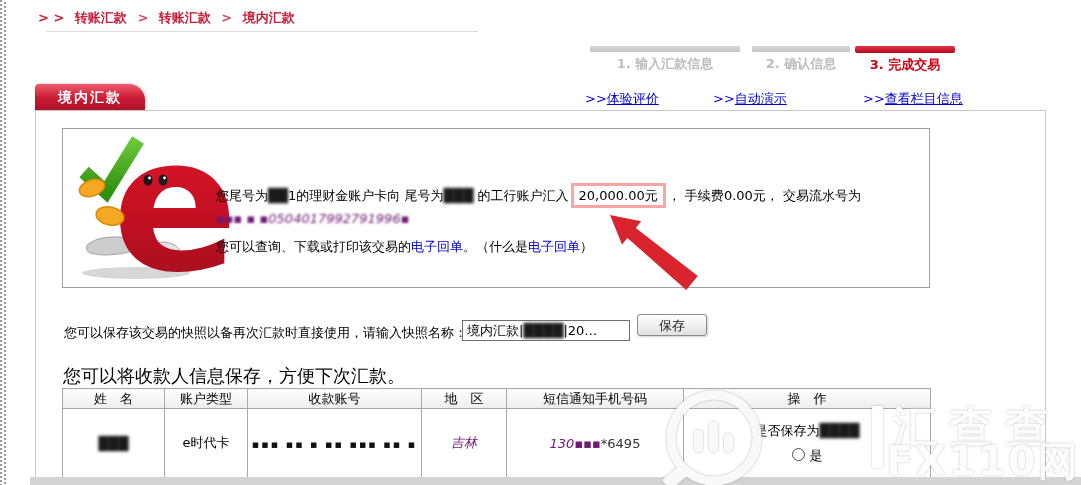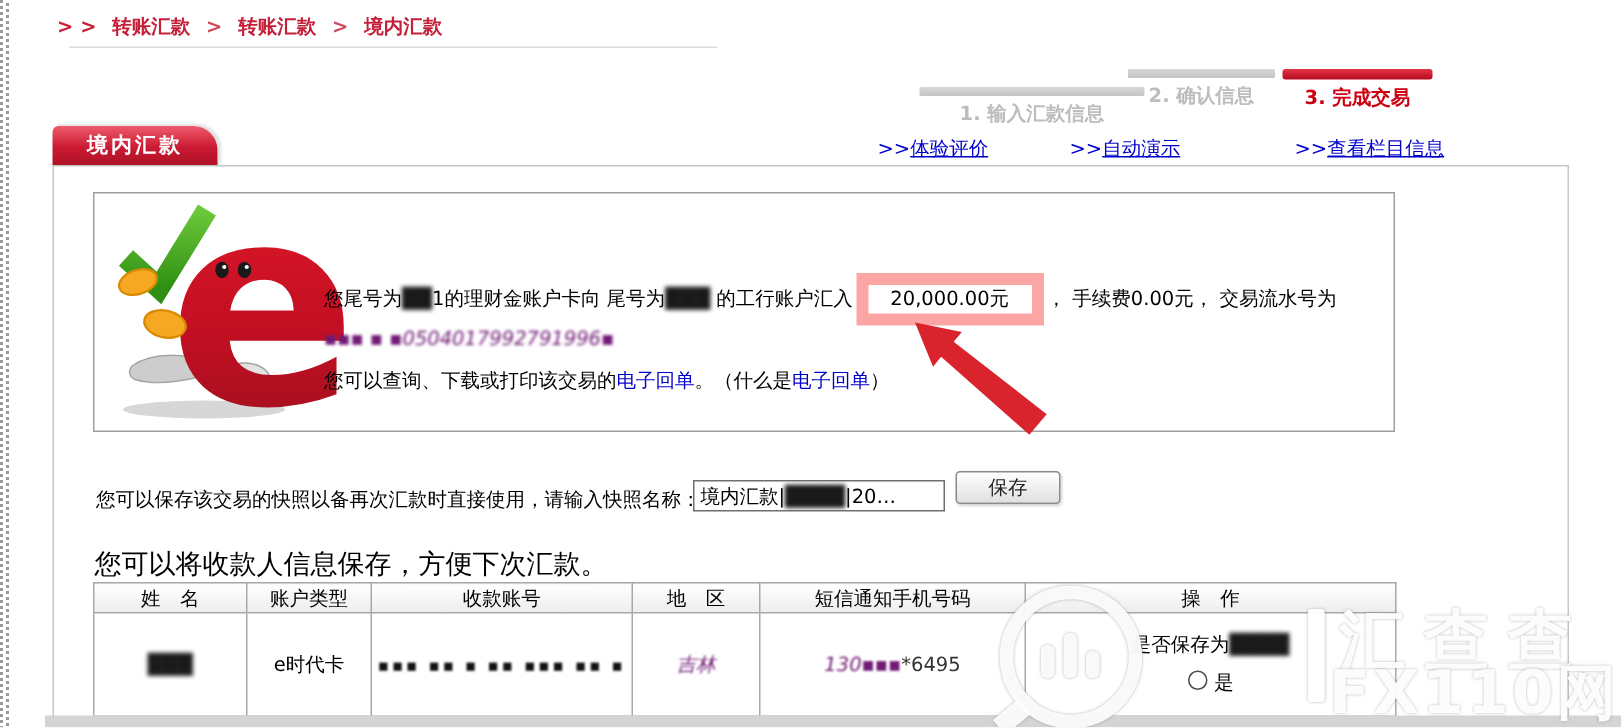--- a/index.html
+++ b/index.html
@@ -20,21 +20,21 @@
   .breadcrumb .sep{margin:0 6px;color:#d0495c;}
   .breadcrumb a{color:#c5203a;text-decoration:none;cursor:pointer;}
   .crumb-line{position:absolute;left:46px;top:31px;width:432px;height:1px;background:#dcdcdc;}
 
   
   .step{position:absolute;top:46px;}
   .step .bar{height:6px;background:linear-gradient(#d8d8d8,#c3c3c3);border-radius:1px;}
   .step .lbl{margin-top:3px;text-align:center;font-size:13px;font-weight:bold;color:#bdbdbd;white-space:nowrap;}
   .step.active .bar{height:7px;background:linear-gradient(#e23446,#b50a1d);border-radius:2px;}
   .step.active .lbl{color:#cc0011;}
-  #step1{left:613px;width:150px;margin-top:12px;}
+  #step1{left:590px;width:150px;}
   #step2{left:752px;width:98px;}
   #step3{left:855px;width:100px;}
 
   
   .tab{position:absolute;left:35px;top:84px;width:110px;height:26px;
     background:linear-gradient(180deg,#ee5b6c,#cb1a33 55%,#ae1226);
     border-radius:4px 16px 0 0;color:#fff;font-size:14px;font-weight:bold;
     text-align:center;line-height:26px;letter-spacing:2px;cursor:pointer;
     box-shadow:2px -1px 2px rgba(0,0,0,.12);}
 
@@ -46,21 +46,21 @@
   
   .container{position:absolute;left:35px;top:110px;width:1009px;height:374px;
     border:1px solid #c6c6c6;border-bottom:none;background:#fff;}
 
   
   .result-box{position:absolute;left:62px;top:128px;width:866px;height:158px;border:1px solid #a0a0a0;background:#fff;}
   .mascot{position:absolute;left:70px;top:132px;}
 
   .message{position:absolute;left:216px;top:182px;width:712px;font-size:13px;color:#000;}
   .msg-line1{line-height:27px;white-space:nowrap;}
-  .amount-box{display:inline-block;border:8px solid #fca5a5;padding:0 15px;margin:0 2px;line-height:19px;font-size:13px;}
+  .amount-box{display:inline-block;border:3px solid #fca5a5;padding:0 5px;margin:0 2px;line-height:19px;font-size:13px;}
   .msg-line2{margin-top:1px;line-height:18px;}
   .msg-line3{margin-top:9px;line-height:20px;}
   .inline-link{color:#0000cc;cursor:pointer;}
 
   
   .masked{filter:blur(1.4px);color:#1a1a1a;}
   .masked-dots{filter:blur(0.7px);color:#111;font-size:11px;letter-spacing:2px;}
   .masked-soft{filter:blur(0.7px);color:#701a75;font-style:italic;}
 
   .arrow-svg{position:absolute;left:600px;top:213px;pointer-events:none;}

